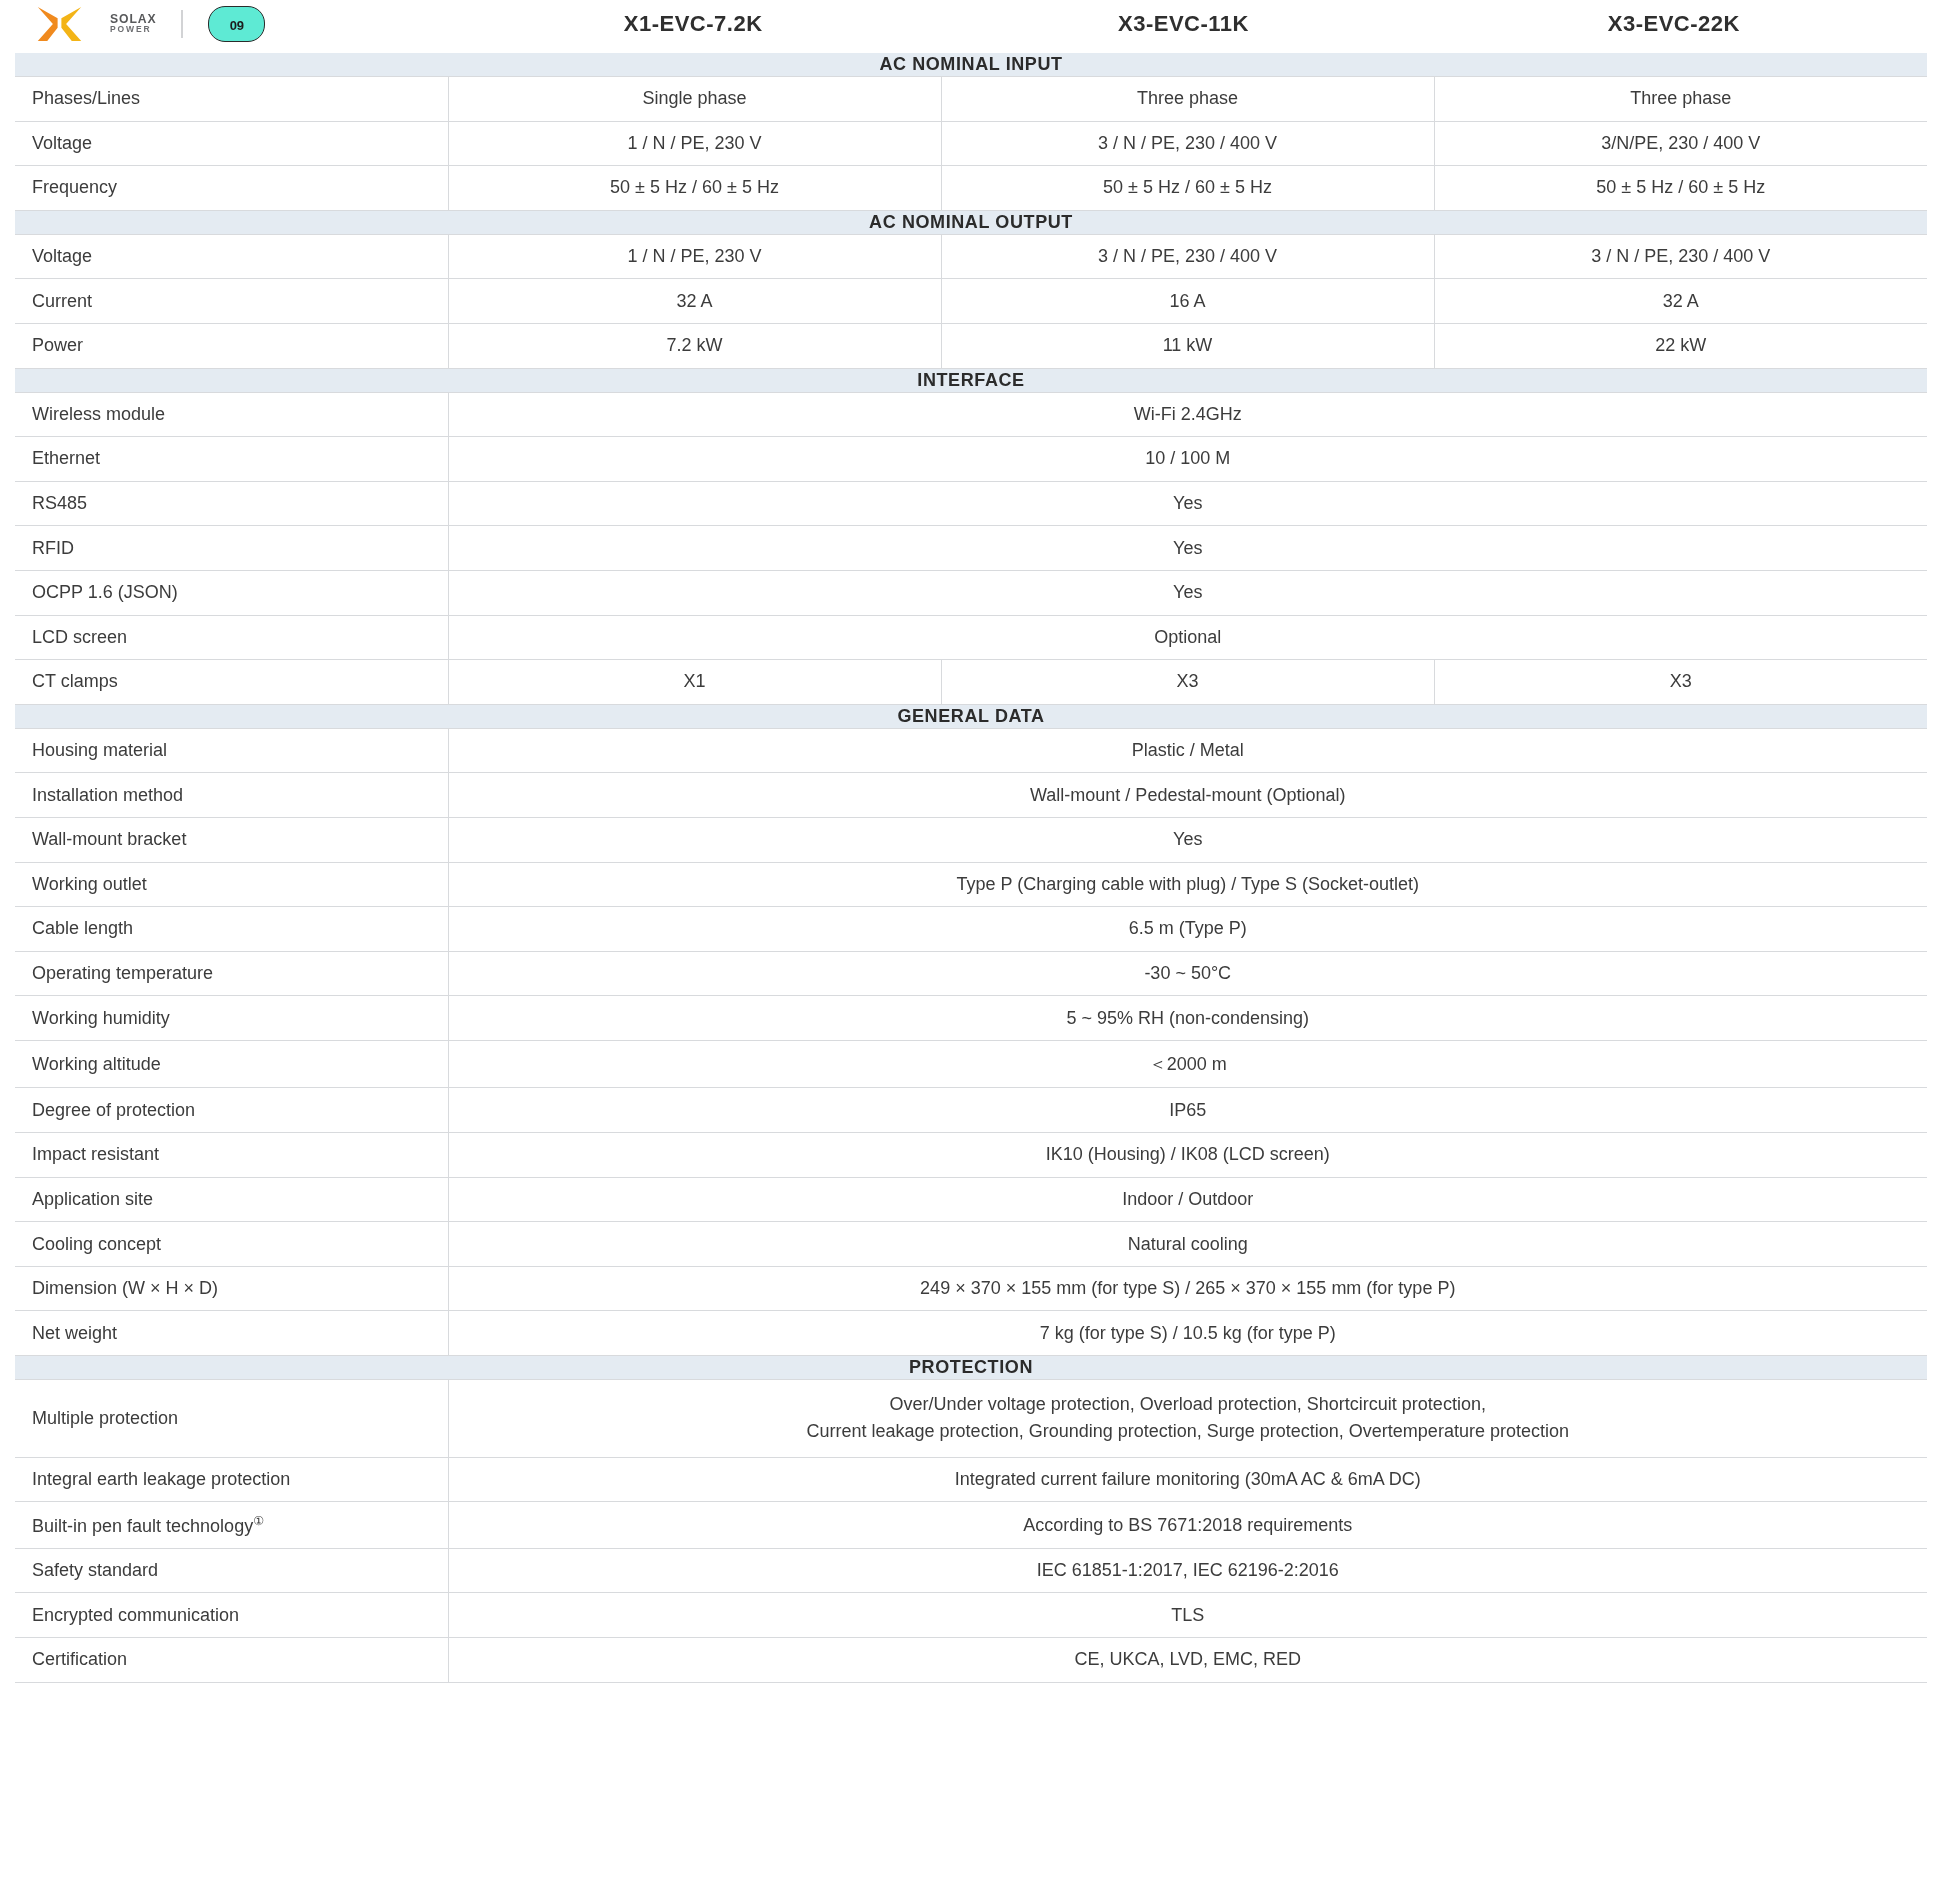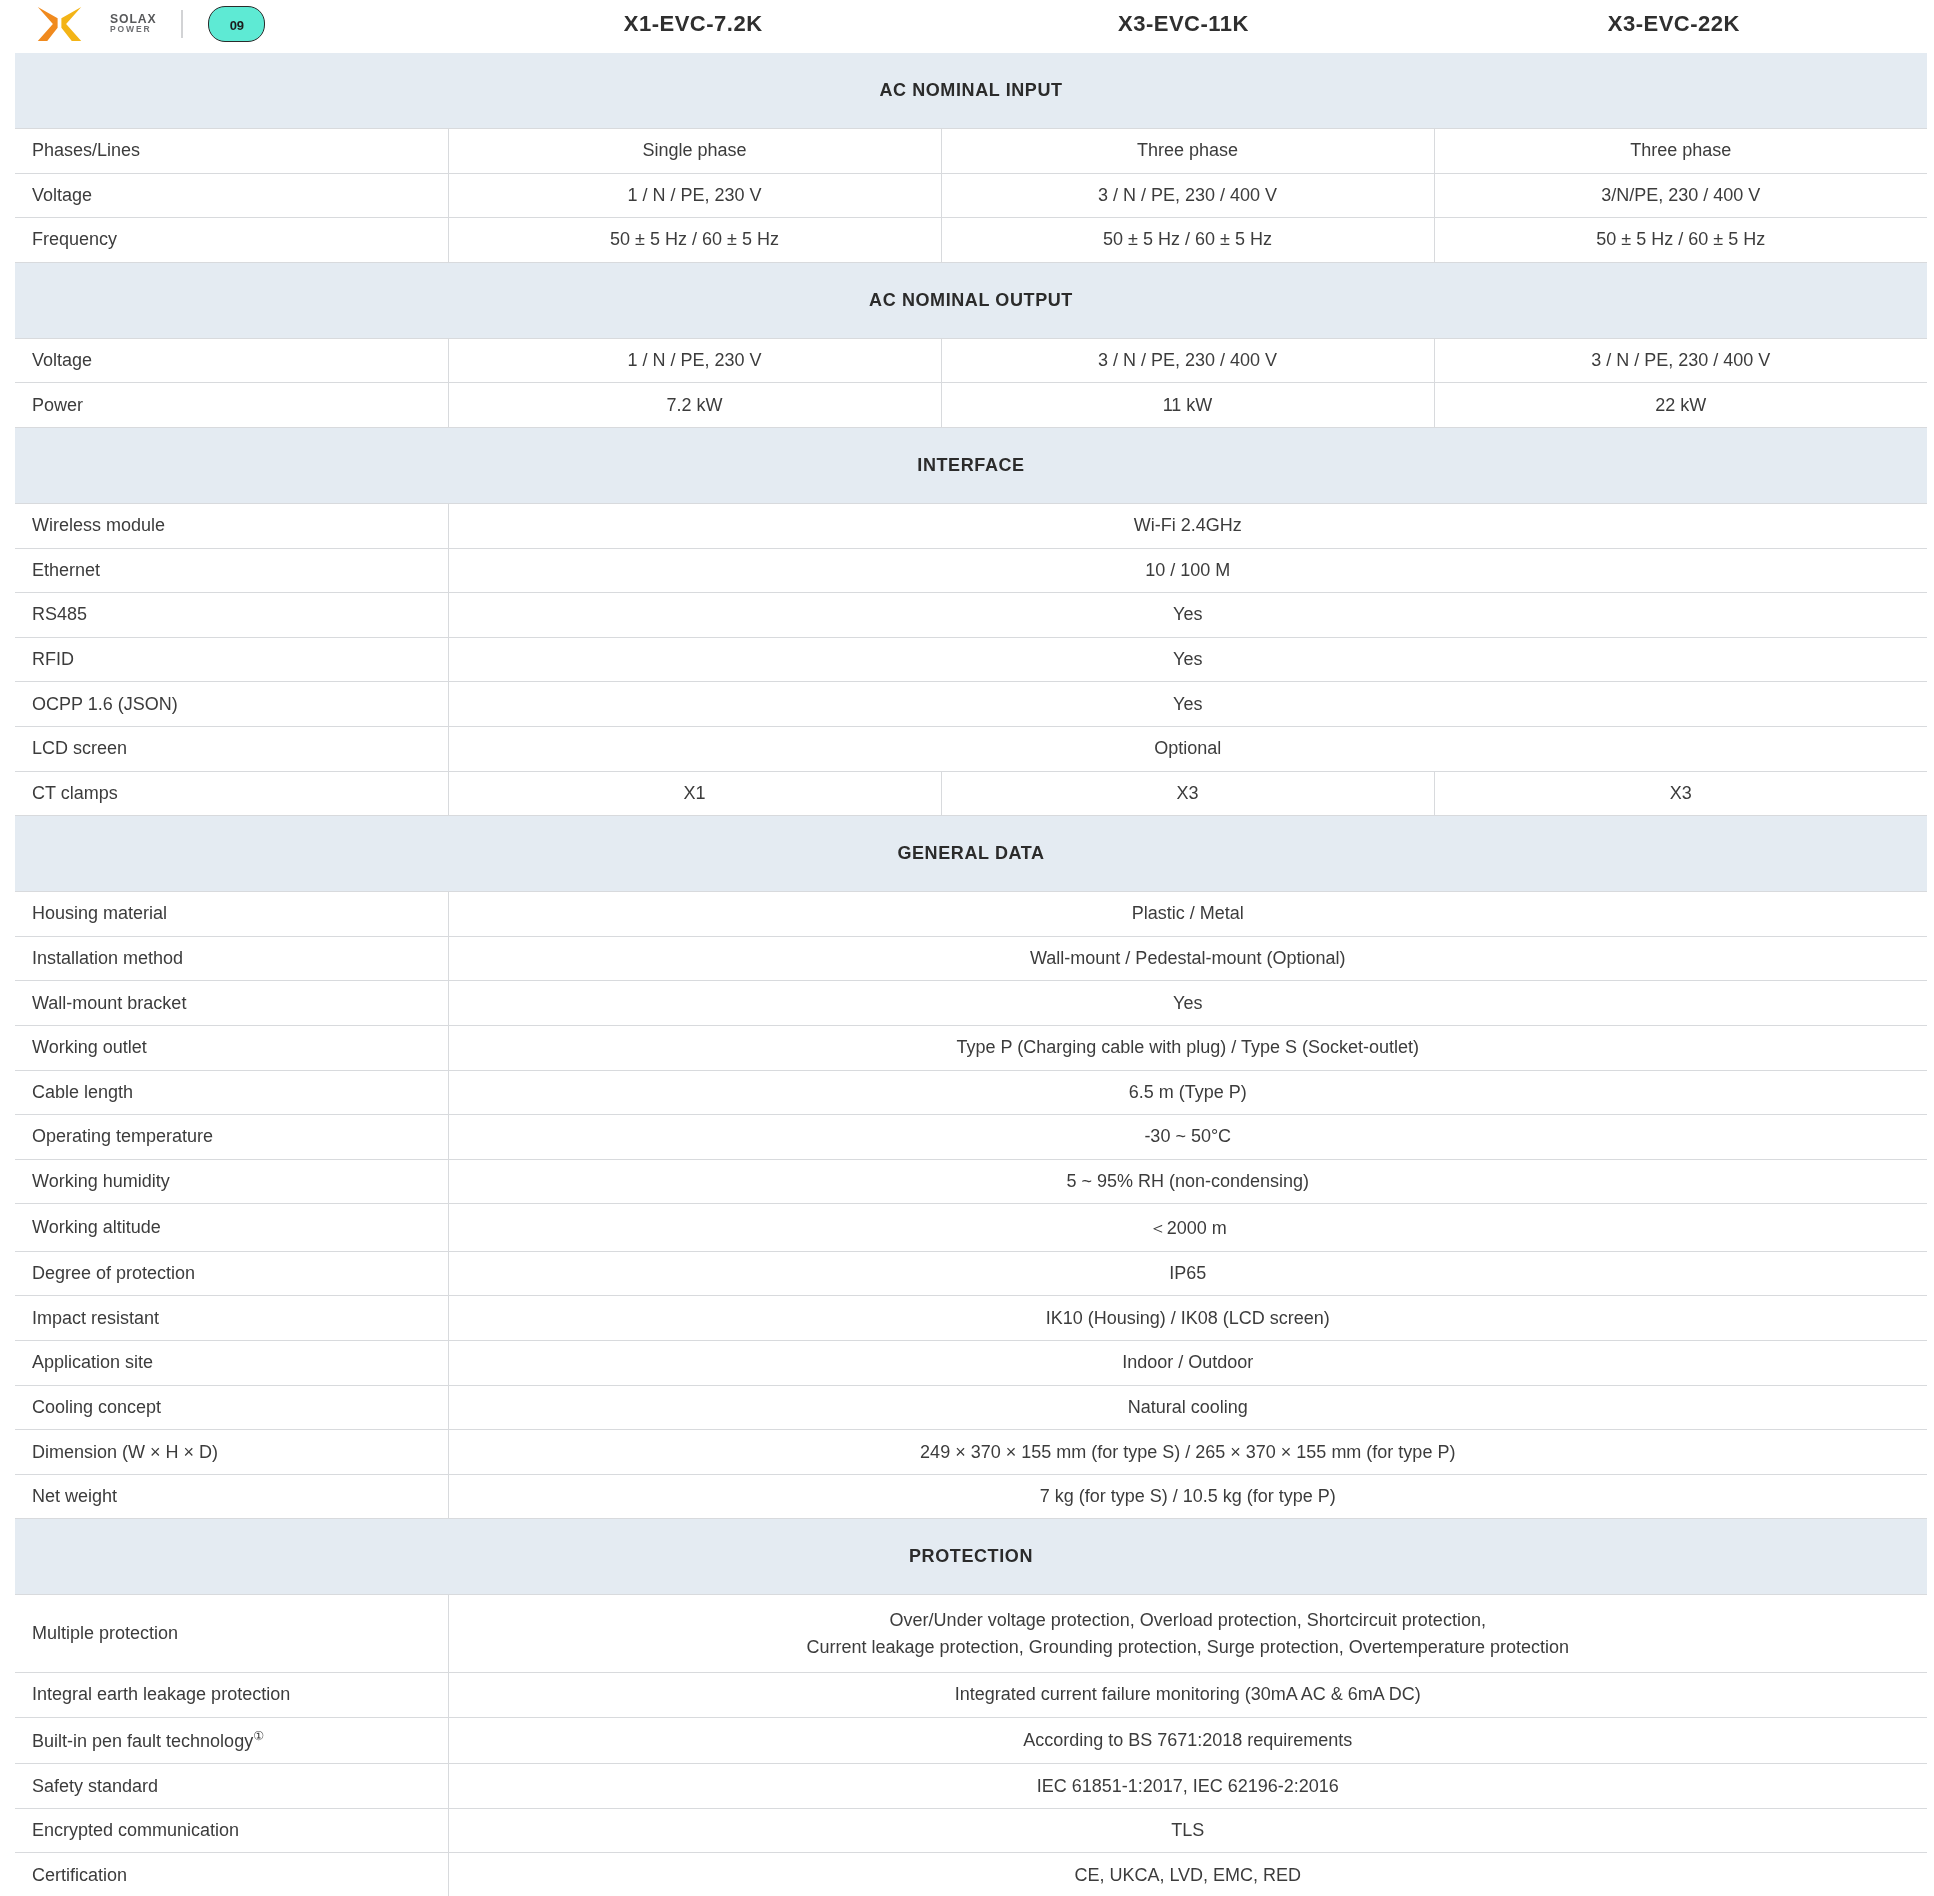--- a/index.html
+++ b/index.html
@@ -132,21 +132,21 @@
   }
   .cell-span .line { display: block; line-height: 1.5; }
 
   tr.section td {
     background: #e4ebf2;
     text-align: center;
     font-weight: bold;
     font-size: 18px;
     letter-spacing: 0.6px;
     color: #2b2b2b;
-    padding: 27px 0;
+    padding: 1px 0;
     border-bottom: 0.9px solid #d8dadd;
   }
   .sup { font-size: 12.2px; vertical-align: super; }
 </style>
 </head>
 <body>
 
 <div class="sheet">
 
   <div class="header">
@@ -205,20 +205,26 @@
         <tr class="section">
           <td colspan="4">AC NOMINAL OUTPUT</td>
         </tr>
         <tr>
           <td class="row-label"><span>Voltage</span></td>
           <td class="cell-val">1 / N / PE, 230 V</td>
           <td class="cell-val">3 / N / PE, 230 / 400 V</td>
           <td class="cell-val">3 / N / PE, 230 / 400 V</td>
         </tr>
         <tr>
+          <td class="row-label"><span>Current</span></td>
+          <td class="cell-val">32 A</td>
+          <td class="cell-val">16 A</td>
+          <td class="cell-val">32 A</td>
+        </tr>
+        <tr>
           <td class="row-label"><span>Power</span></td>
           <td class="cell-val">7.2 kW</td>
           <td class="cell-val">11 kW</td>
           <td class="cell-val">22 kW</td>
         </tr>
         <tr class="section">
           <td colspan="4">INTERFACE</td>
         </tr>
         <tr>
           <td class="row-label"><span>Wireless module</span></td>

